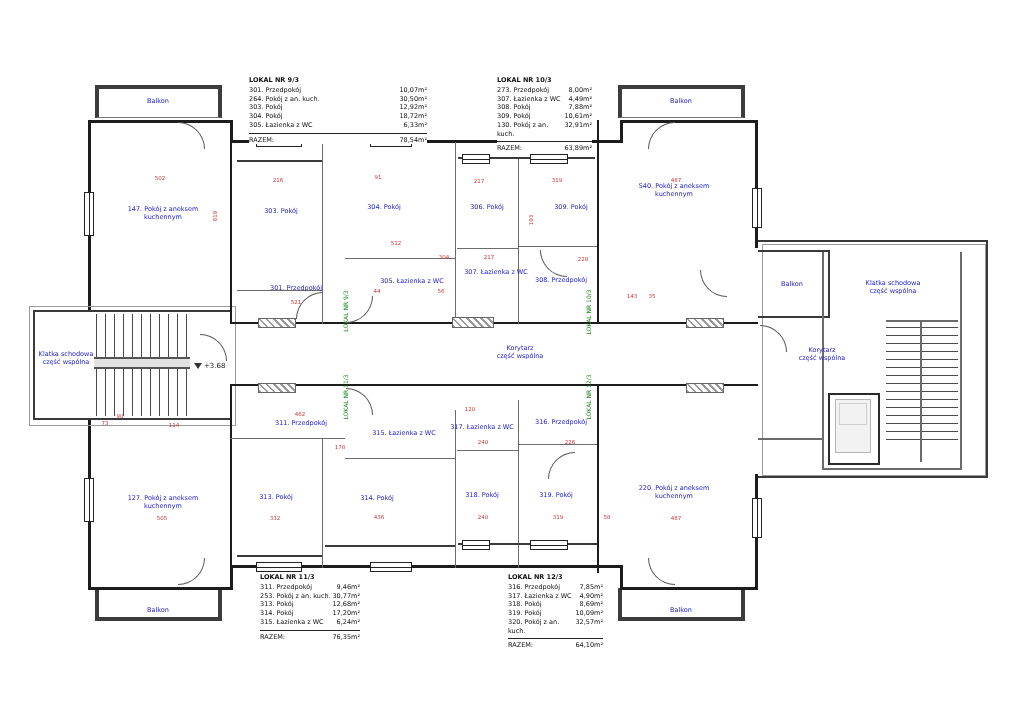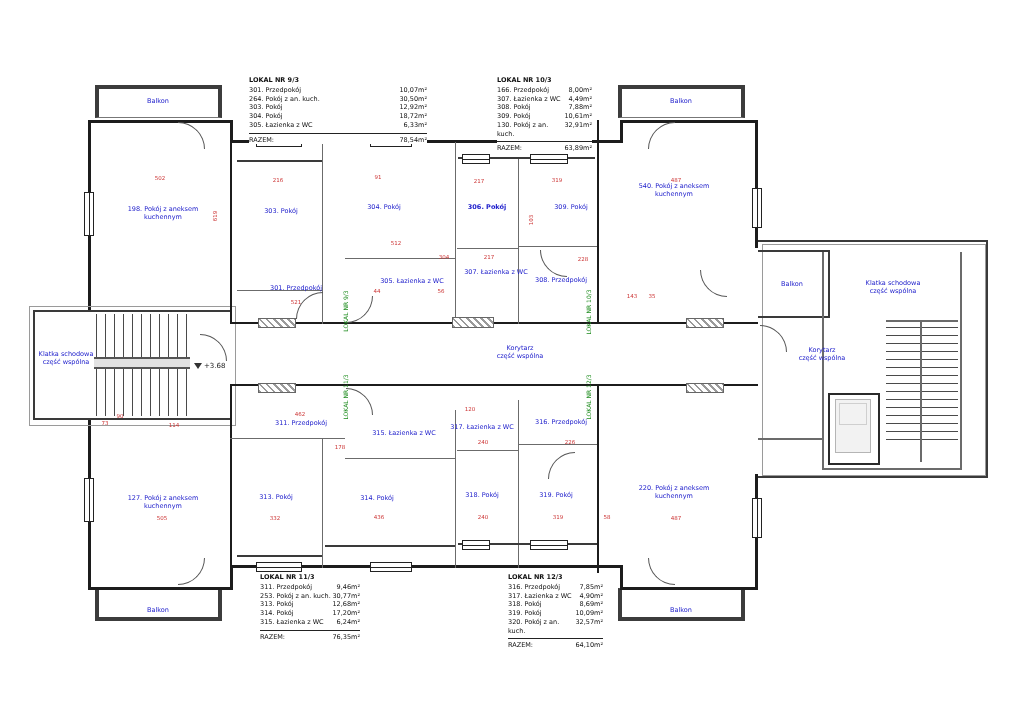--- a/index.html
+++ b/index.html
@@ -185,21 +185,21 @@
     <div class="lsep"></div>
     <div class="lr">
         <span>RAZEM:</span>
         <span class="ar">78,54m²</span>
       </div>
   </div>
 
   <div class="legend" style="left:497px;top:76px;width:95px;">
     <div class="lt">LOKAL NR 10/3</div>
     <div class="lr">
-        <span>166. Przedpokój</span>
+        <span>273. Przedpokój</span>
         <span class="ar">8,00m²</span>
       </div>
     <div class="lr">
         <span>307. Łazienka z WC</span>
         <span class="ar">4,49m²</span>
       </div>
     <div class="lr">
         <span>308. Pokój</span>
         <span class="ar">7,88m²</span>
       </div>
@@ -285,26 +285,26 @@
       <div class="room-label" style="left: 792px; top: 284px;">Balkon</div>
       <div class="room-label" style="left: 66px; top: 358px;">Klatka schodowa
 część wspólna</div>
       <div class="room-label" style="left: 893px; top: 287px;">Klatka schodowa
 część wspólna</div>
       <div class="room-label" style="left: 520px; top: 352px;">Korytarz
 część wspólna</div>
       <div class="room-label" style="left: 822px; top: 354px;">Korytarz
 część wspólna</div>
       <div class="room-label" style="left: 296px; top: 288px;">301. Przedpokój</div>
-      <div class="room-label" style="left: 163px; top: 213px;">198. Pokój z aneksem
+      <div class="room-label" style="left: 163px; top: 213px;">147. Pokój z aneksem
 kuchennym</div>
       <div class="room-label" style="left: 281px; top: 211px;">303. Pokój</div>
       <div class="room-label" style="left: 384px; top: 207px;">304. Pokój</div>
       <div class="room-label" style="left: 412px; top: 281px;">305. Łazienka z WC</div>
-      <div class="room-label" style="left: 487px; top: 207px; font-weight: bold;">306. Pokój</div>
+      <div class="room-label" style="left: 487px; top: 207px;">306. Pokój</div>
       <div class="room-label" style="left: 496px; top: 272px;">307. Łazienka z WC</div>
       <div class="room-label" style="left: 561px; top: 280px;">308. Przedpokój</div>
       <div class="room-label" style="left: 571px; top: 207px;">309. Pokój</div>
       <div class="room-label" style="left: 674px; top: 190px;">540. Pokój z aneksem
 kuchennym</div>
       <div class="room-label" style="left: 301px; top: 423px;">311. Przedpokój</div>
       <div class="room-label" style="left: 163px; top: 502px;">127. Pokój z aneksem
 kuchennym</div>
       <div class="room-label" style="left: 276px; top: 497px;">313. Pokój</div>
       <div class="room-label" style="left: 377px; top: 498px;">314. Pokój</div>

